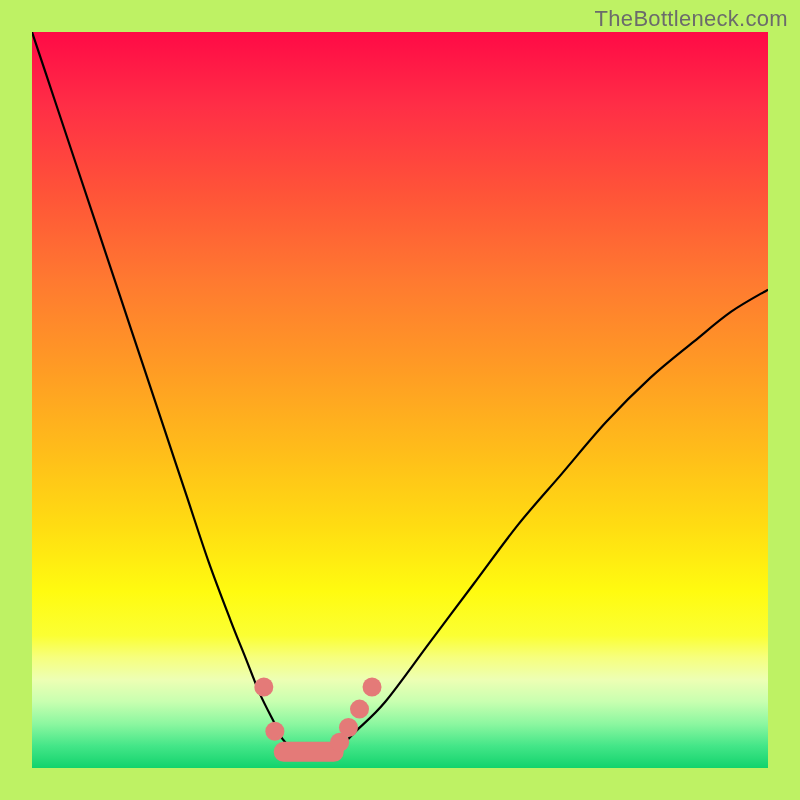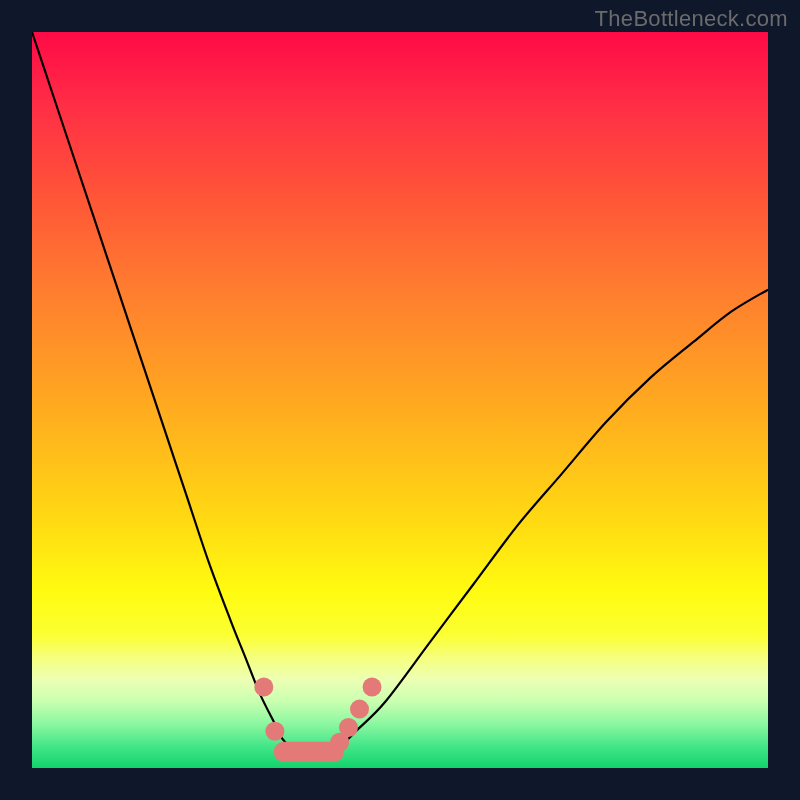--- a/index.html
+++ b/index.html
@@ -10,21 +10,21 @@
     background: #000;
     overflow: hidden;
     font-family: Arial, Helvetica, sans-serif;
   }
   .frame {
     position: absolute;
     top: 0;
     left: 0;
     width: 800px;
     height: 800px;
-    background: #0f172a;
+    background: #bef264;
   }
   .plot {
     position: absolute;
     top: 32px;
     left: 32px;
     width: 736px;
     height: 736px;
     overflow: hidden;
   }
   .gradient-area {

